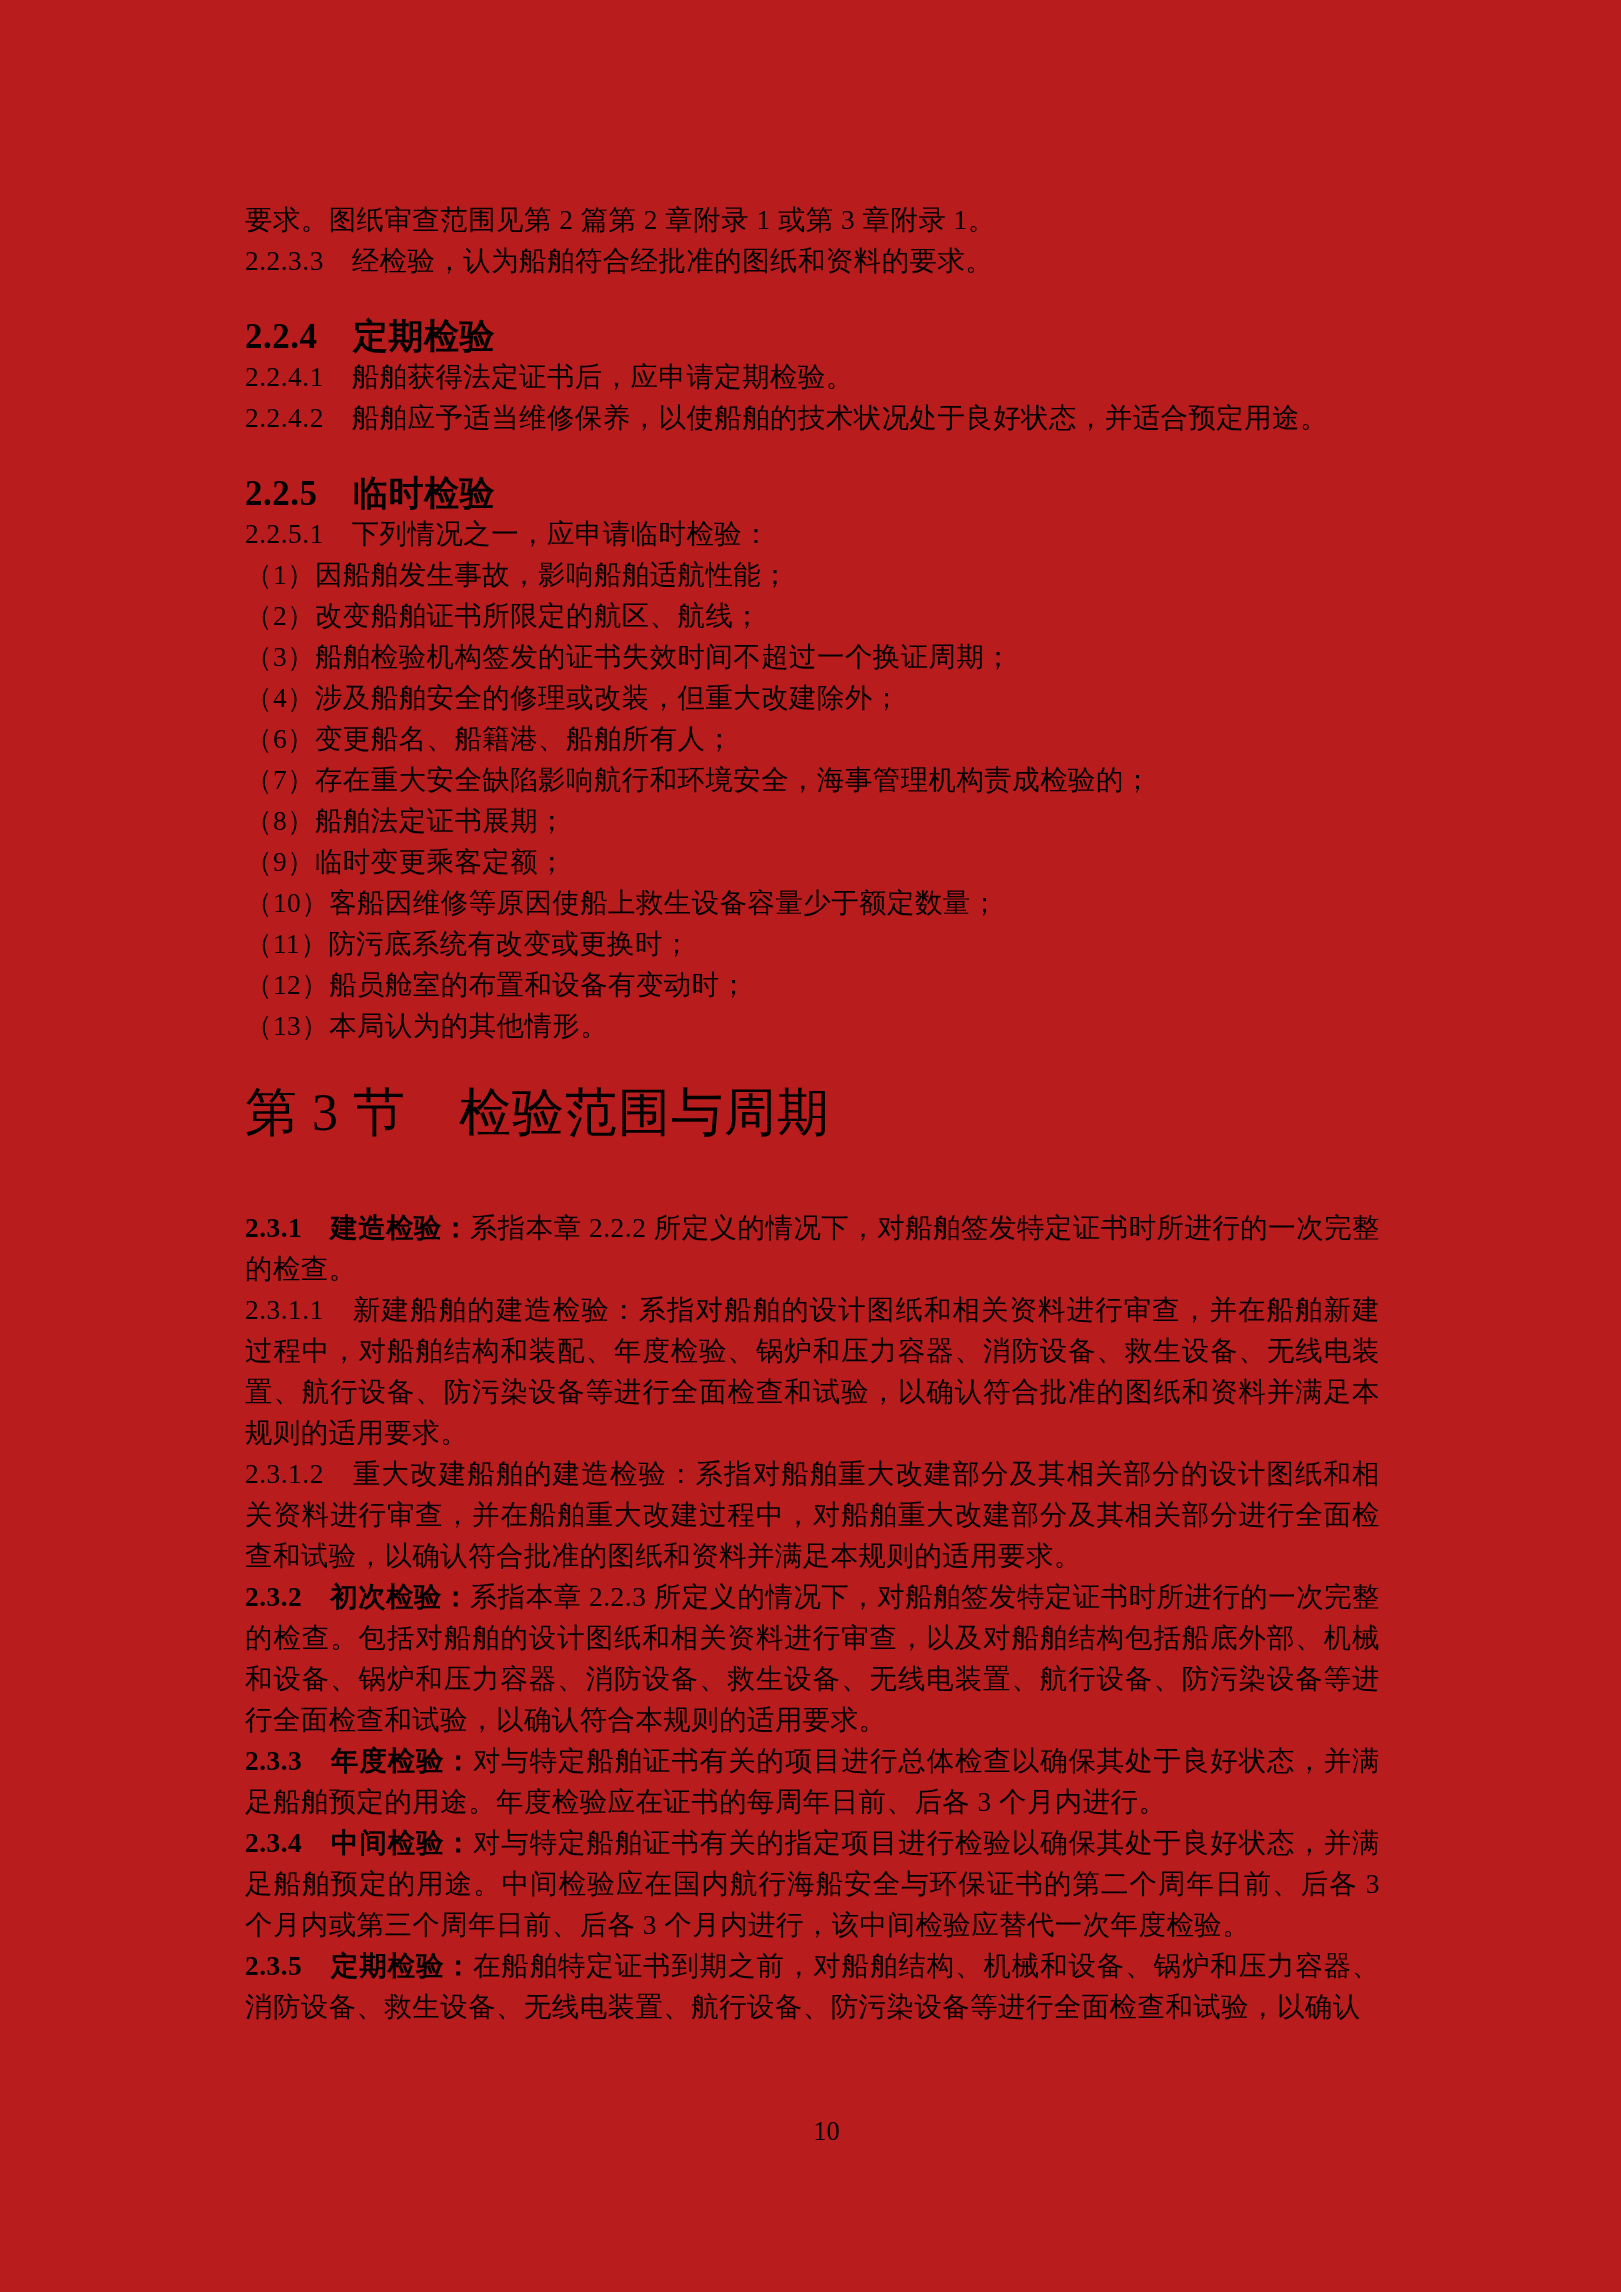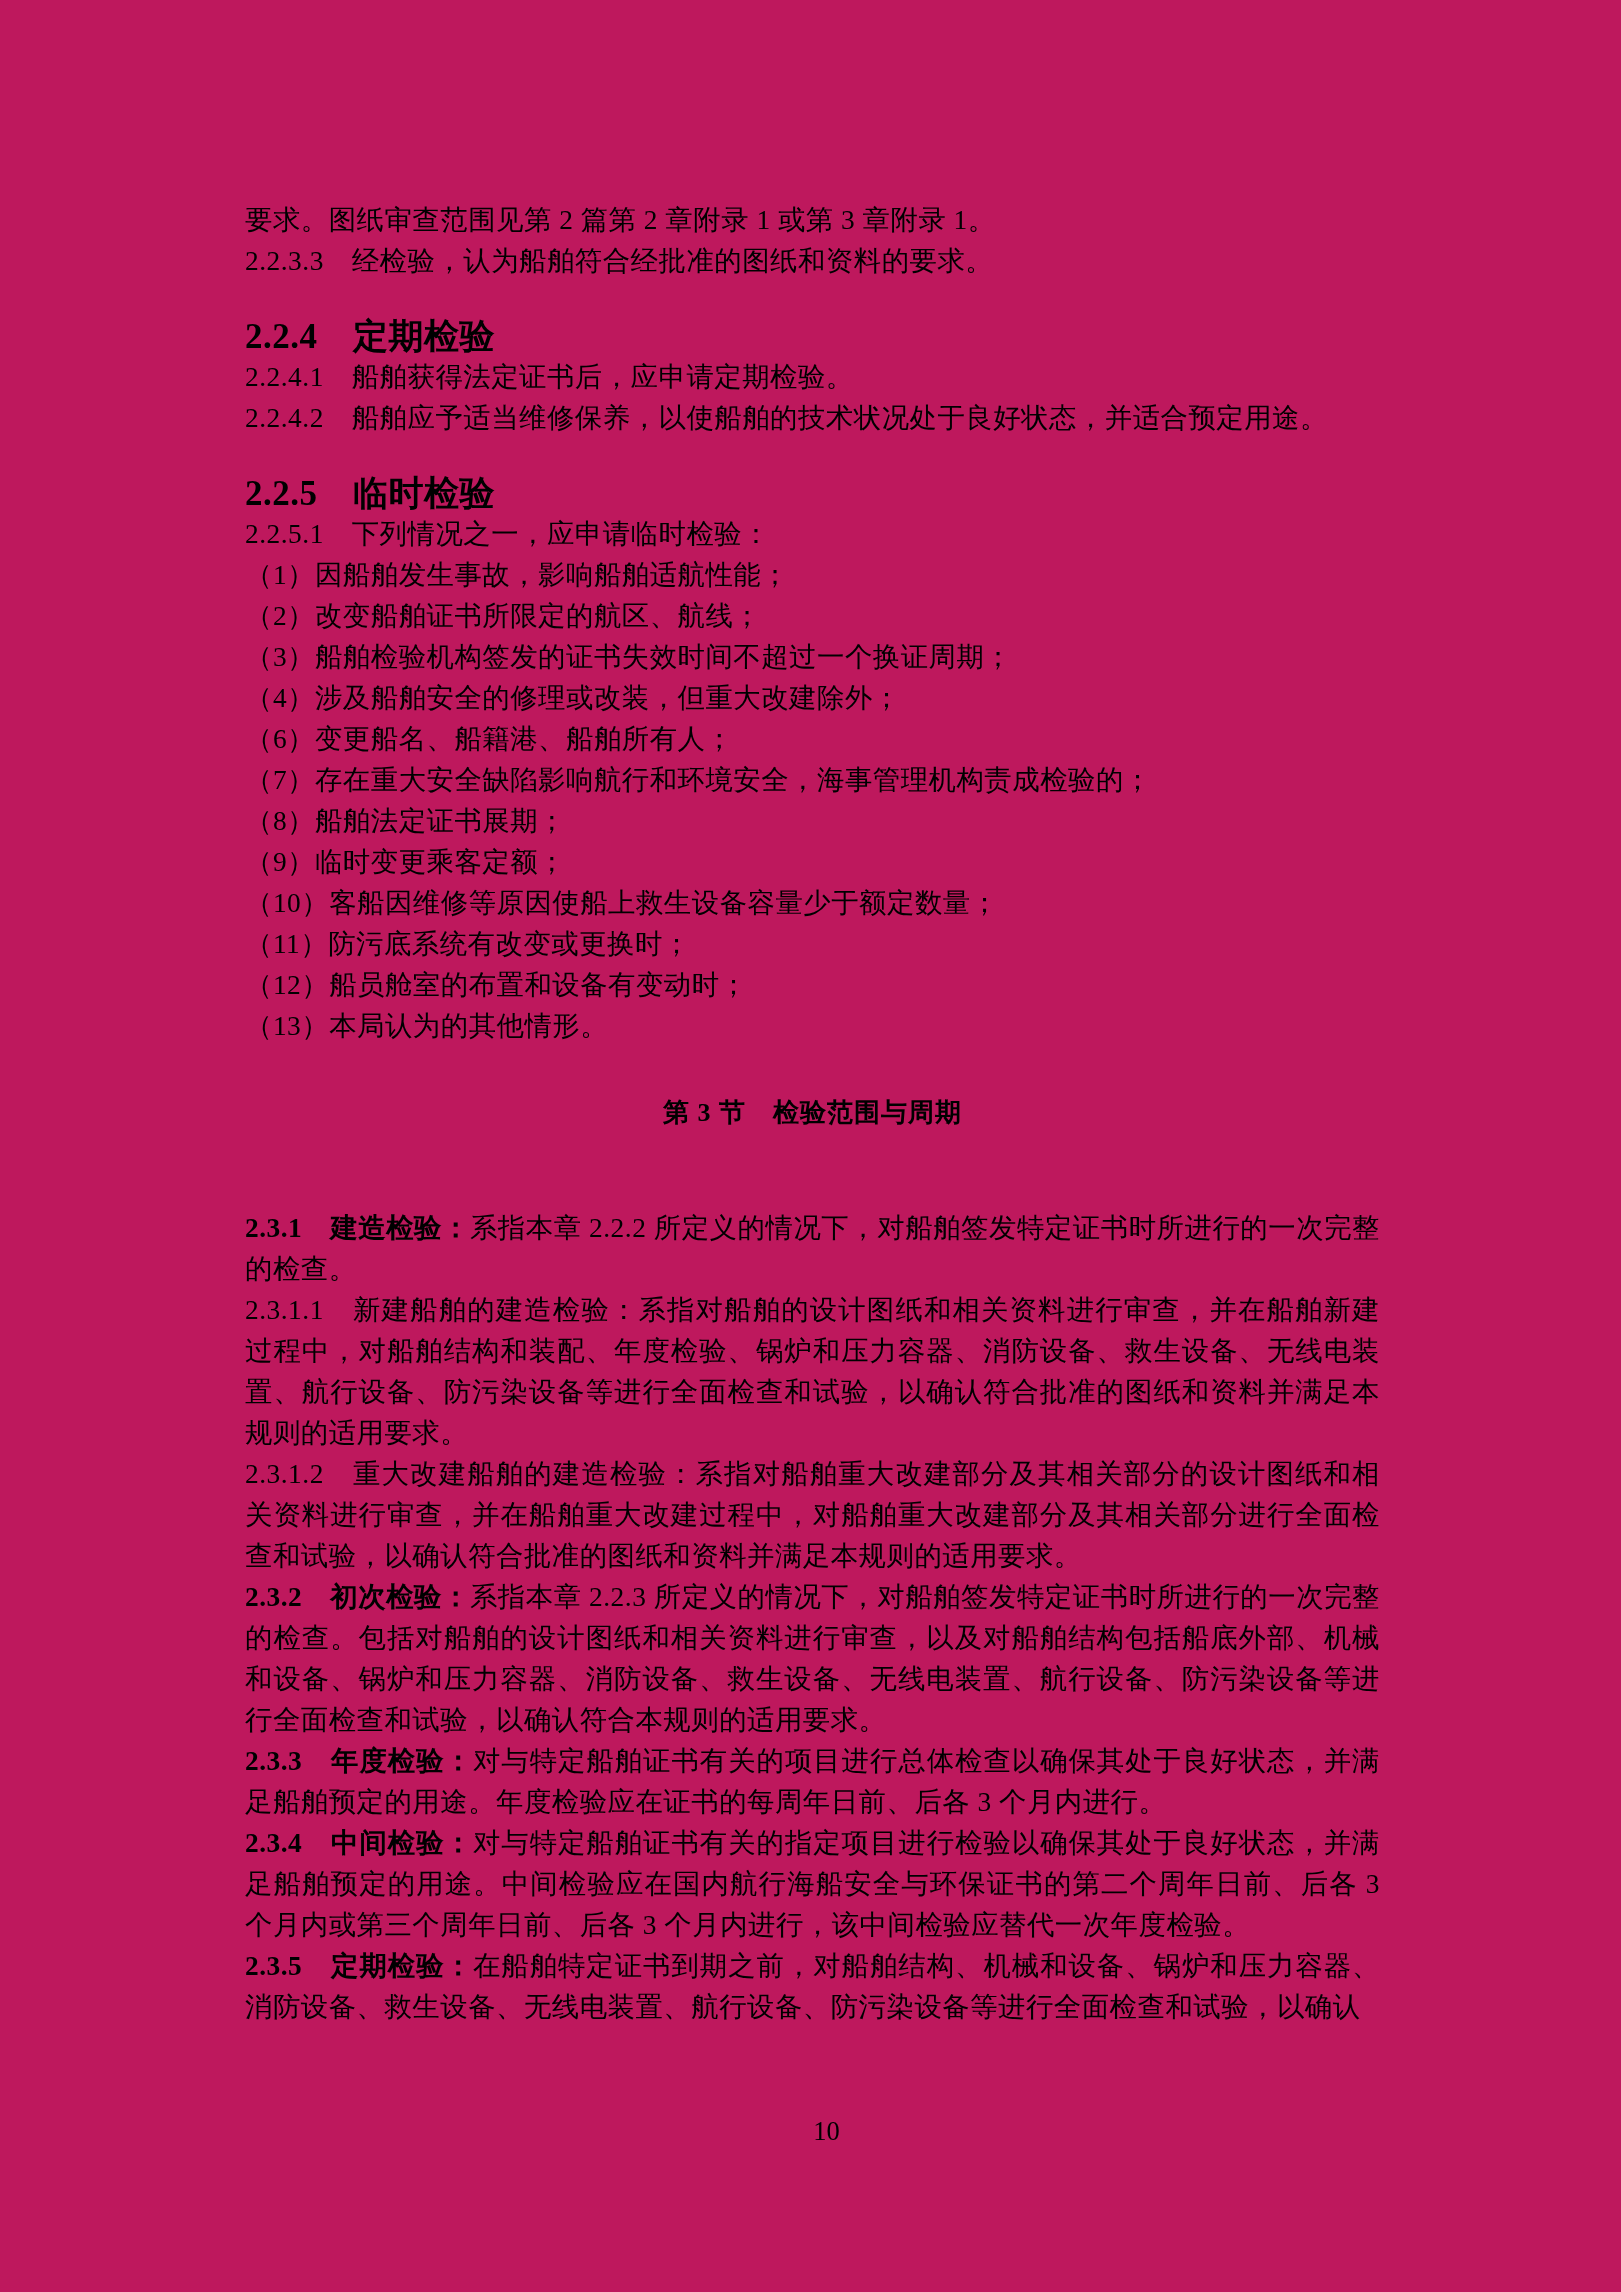--- a/index.html
+++ b/index.html
@@ -4,21 +4,21 @@
 <style>
   html, body {
     margin: 0;
     padding: 0;
     background: #ffffff;
   }
   .page {
     position: relative;
     width: 1621px;
     height: 2293px;
-    background: #be185d;
+    background: #b91c1c;
     color: #000000;
     font-family: "Liberation Serif", "DejaVu Serif", serif;
     overflow: hidden;
   }
   .content {
     position: absolute;
     left: 245px;
     top: 200px;
     width: 1135px;
   }
@@ -32,24 +32,24 @@
   }
   .subheading {
     margin: 34px 0 0 0;
     font-size: 35px;
     line-height: 41px;
     font-weight: bold;
     letter-spacing: 0.5px;
   }
   .section-title {
     margin: 35px 0 65px 0;
-    font-size: 26px;
+    font-size: 52px;
     line-height: 61px;
-    font-weight: bold;
-    text-align: center;
+    font-weight: normal;
+    text-align: left;
     letter-spacing: 1px;
   }
   .term {
     font-weight: bold;
   }
   .footer {
     position: absolute;
     top: 2115px;
     left: 0;
     width: 100%;

